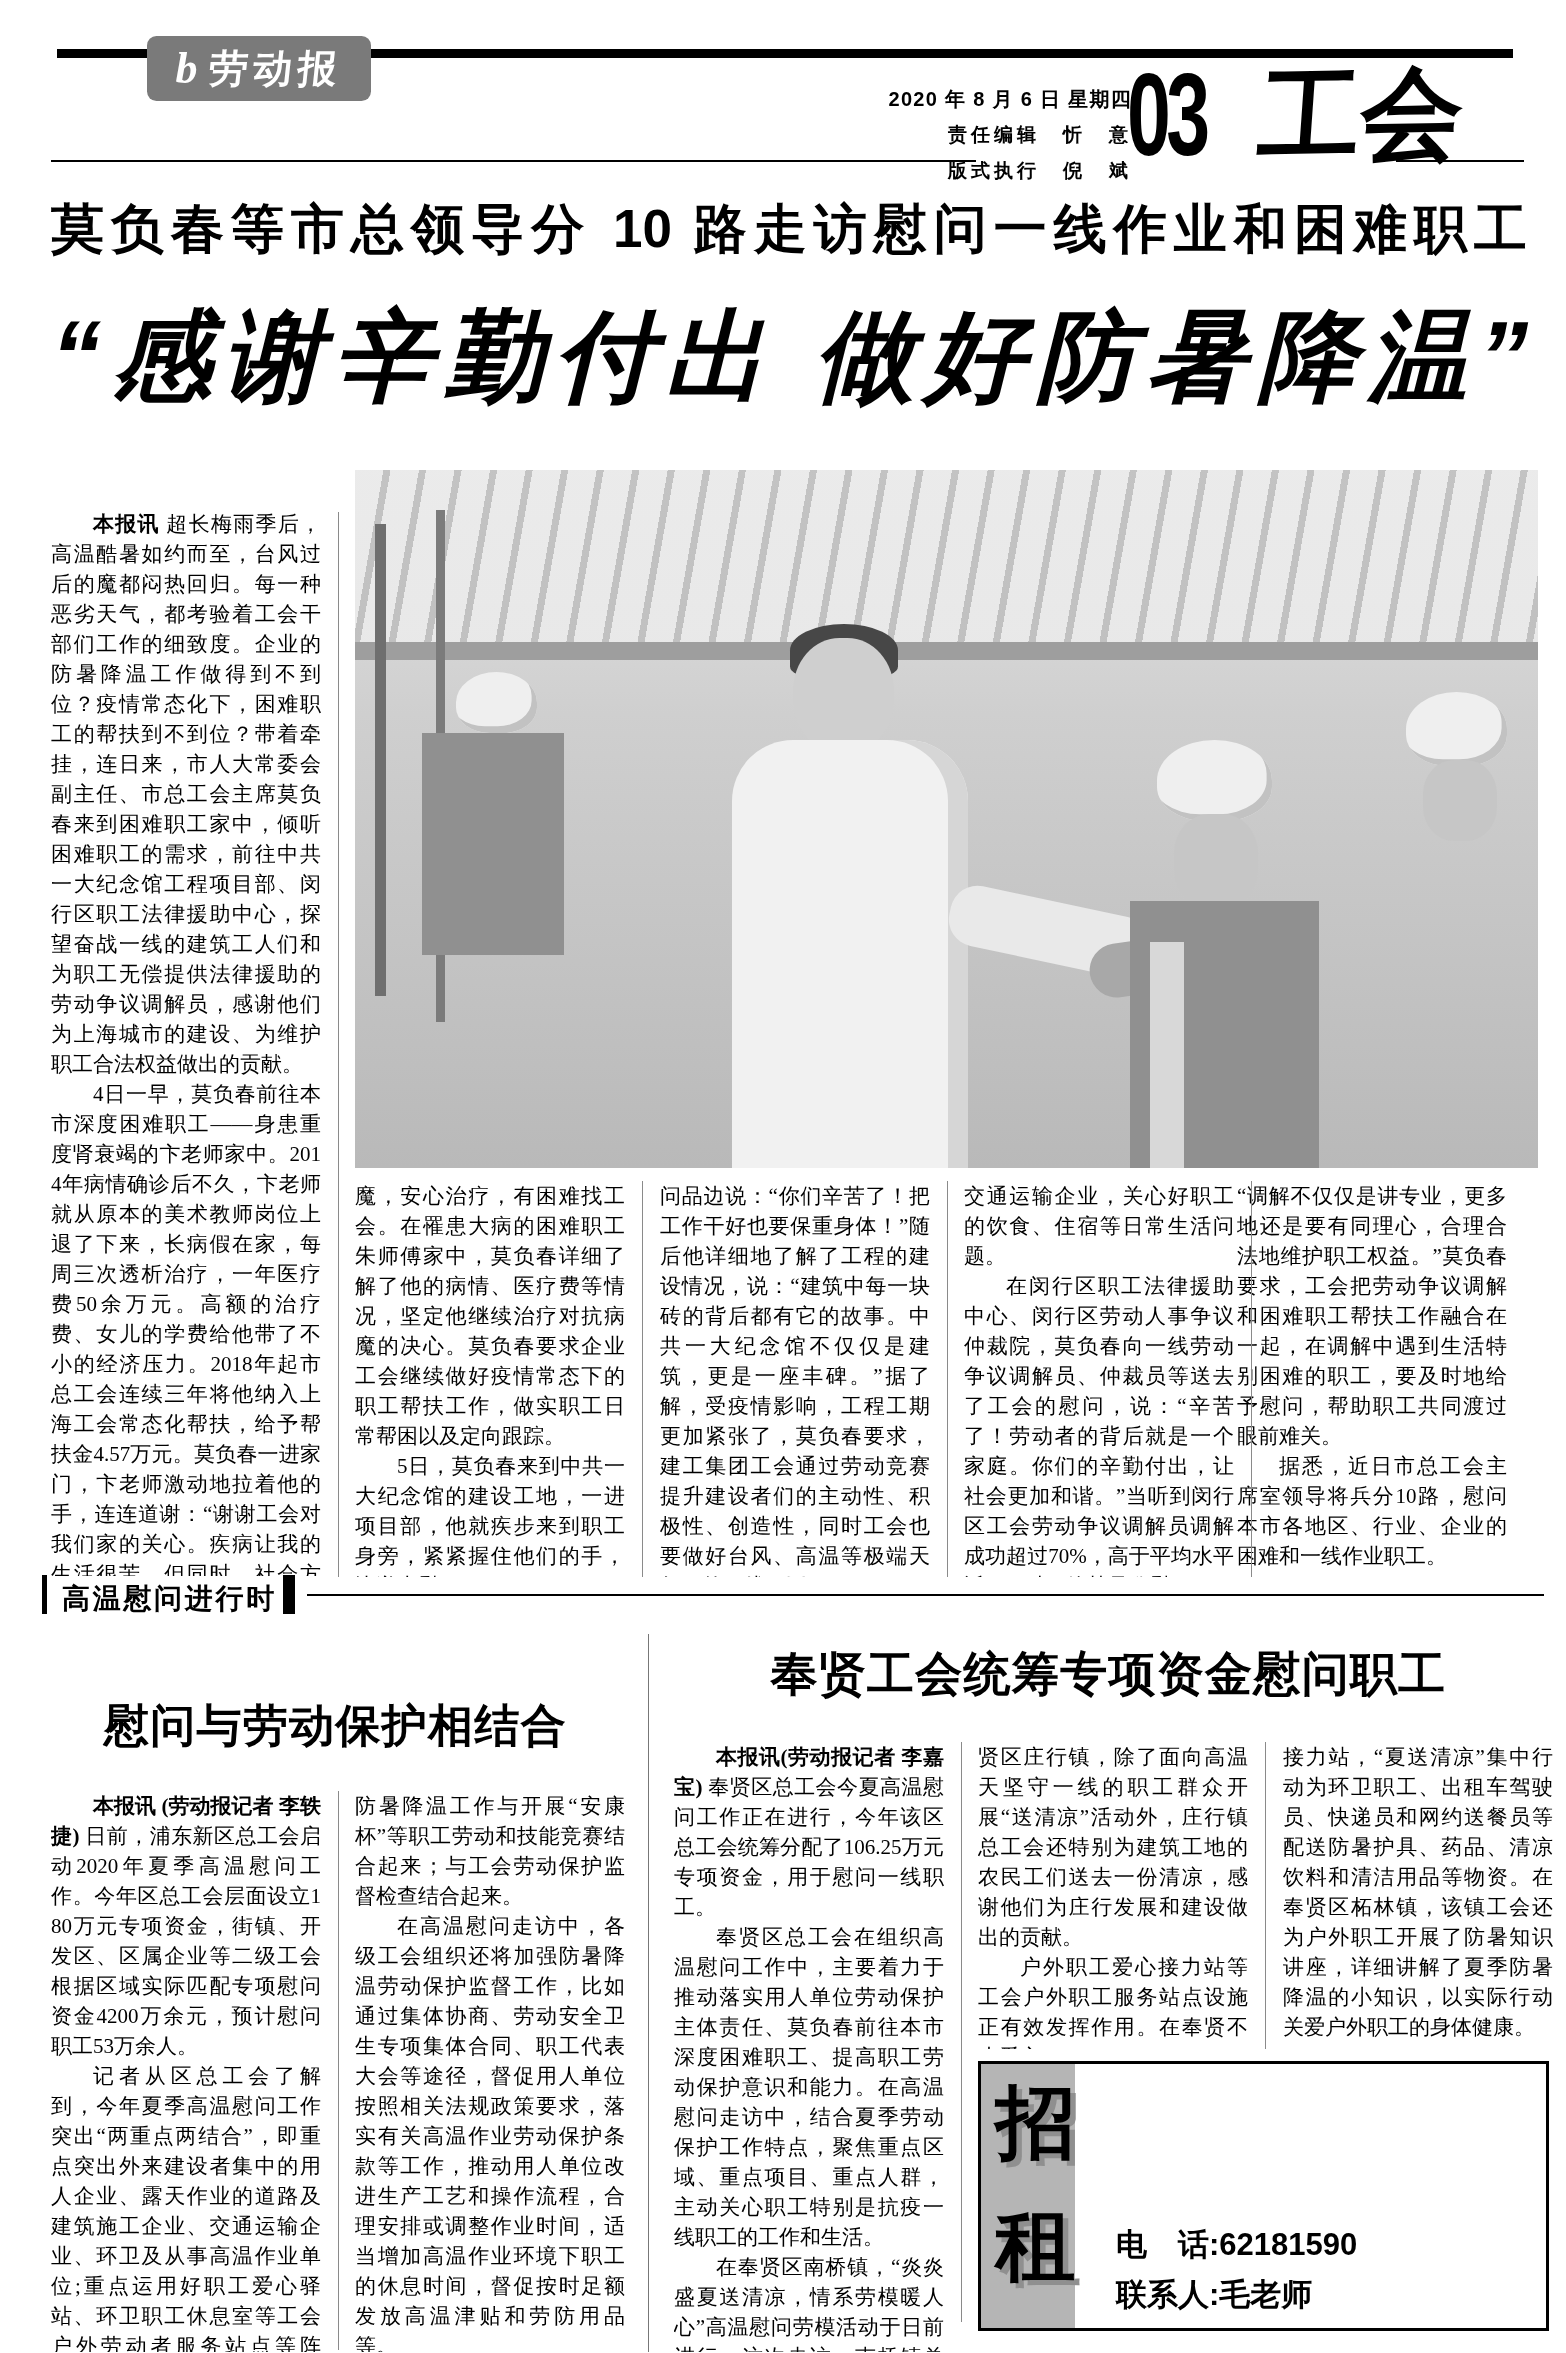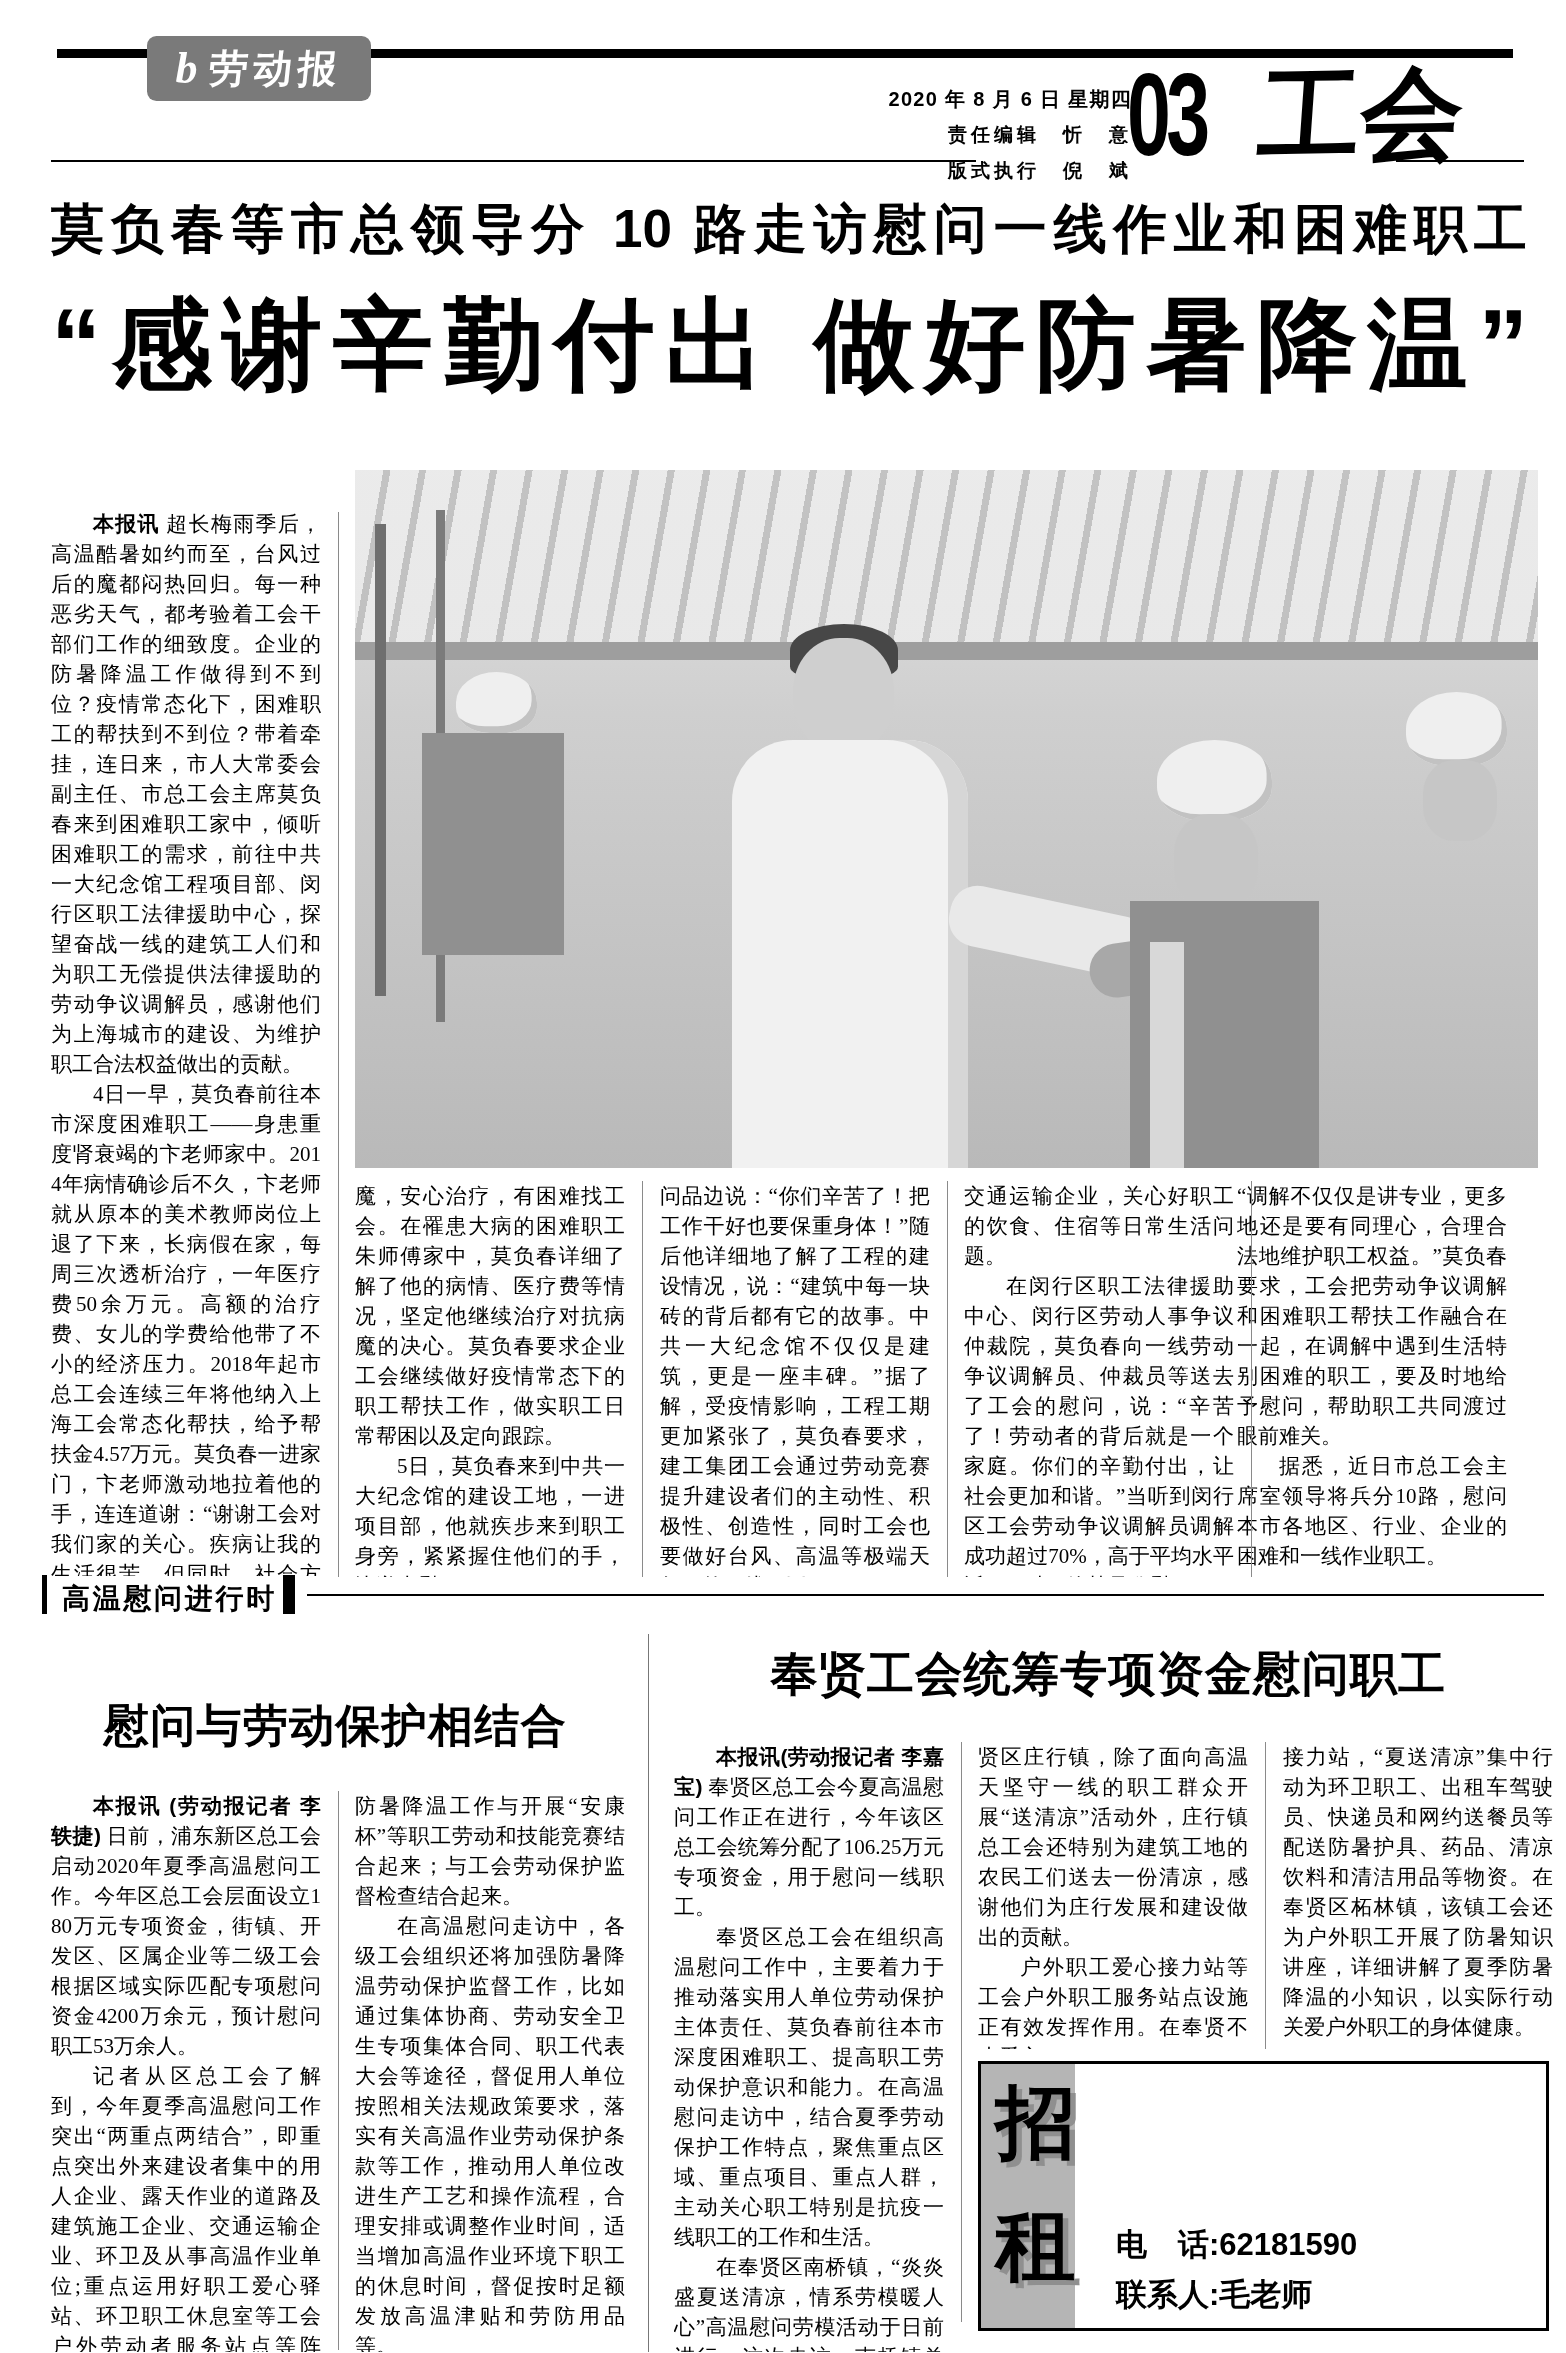--- a/index.html
+++ b/index.html
@@ -17,31 +17,31 @@
   .hdr-ed{font-size:19px;font-weight:700;letter-spacing:4px;margin-top:9.4px;}
   .pageno{position:absolute;left:1127px;top:57px;font-family:"Liberation Sans","DejaVu Sans",sans-serif;
           font-size:116px;font-weight:900;letter-spacing:-6.7px;transform:scaleX(.68);transform-origin:left top;line-height:1;}
   .sec-cal{position:absolute;left:1259px;top:65px;font-size:102px;font-weight:700;line-height:1;
            transform:skewX(-5deg) rotate(-1deg);}
   .hrule{position:absolute;background:#000;height:2px;}
   
   .kicker{position:absolute;left:51px;top:199px;width:1476px;
           font-family:"Liberation Sans","DejaVu Sans",sans-serif;font-size:53px;font-weight:900;
           text-align:justify;text-align-last:justify;line-height:1.15;}
-  .bighead{position:absolute;left:51px;top:284px;width:1476px;
+  .bighead{position:absolute;left:51px;top:296px;width:1476px;
            font-family:"Liberation Sans","DejaVu Sans",sans-serif;font-size:100px;font-weight:900;
-           text-align:justify;text-align-last:justify;line-height:1.2;letter-spacing:-1.3px;}
+           text-align:justify;text-align-last:justify;line-height:1.2;letter-spacing:-1.3px;font-style:italic;}
   .byline{position:absolute;left:51px;top:461px;width:291px;font-size:25px;
           border-bottom:2px solid #000;padding-bottom:8px;}
   .byline .bd{font-family:"Liberation Sans","DejaVu Sans",sans-serif;font-weight:700;}
   
   .col{position:absolute;font-size:21px;line-height:30px;text-align:justify;word-break:break-all;overflow:hidden;}
   .col p{margin:0;text-indent:2em;}
   .col.cont p:first-child{text-indent:0;}
-  .col b,.bd{font-family:Liberation Sans, sans-serif;font-weight:700;}
+  .col b,.bd{font-family:Liberation Serif, serif;font-weight:700;}
   .vrule{position:absolute;width:1.3px;background:#8a8a8a;}
   
   .photo{position:absolute;left:355px;top:470px;width:1183px;height:698px;overflow:hidden;
          background:linear-gradient(180deg,#e3e3e3 0%,#cfcfcf 35%,#b9b9b9 100%);}
   .ph{position:absolute;}
   .ph-ceiling{left:0;top:0;width:100%;height:182px;
       background:repeating-linear-gradient(100deg,#ececec 0 28px,#bdbdbd 28px 35px);opacity:.85;}
   .ph-beam{left:0;top:172px;width:100%;height:17.5px;background:#9e9e9e;}
   .ph-scaf1{left:20px;top:54px;width:10.8px;height:472px;background:#6f6f6f;}
   .ph-scaf2{left:81px;top:40px;width:9.4px;height:512px;background:#7b7b7b;}

